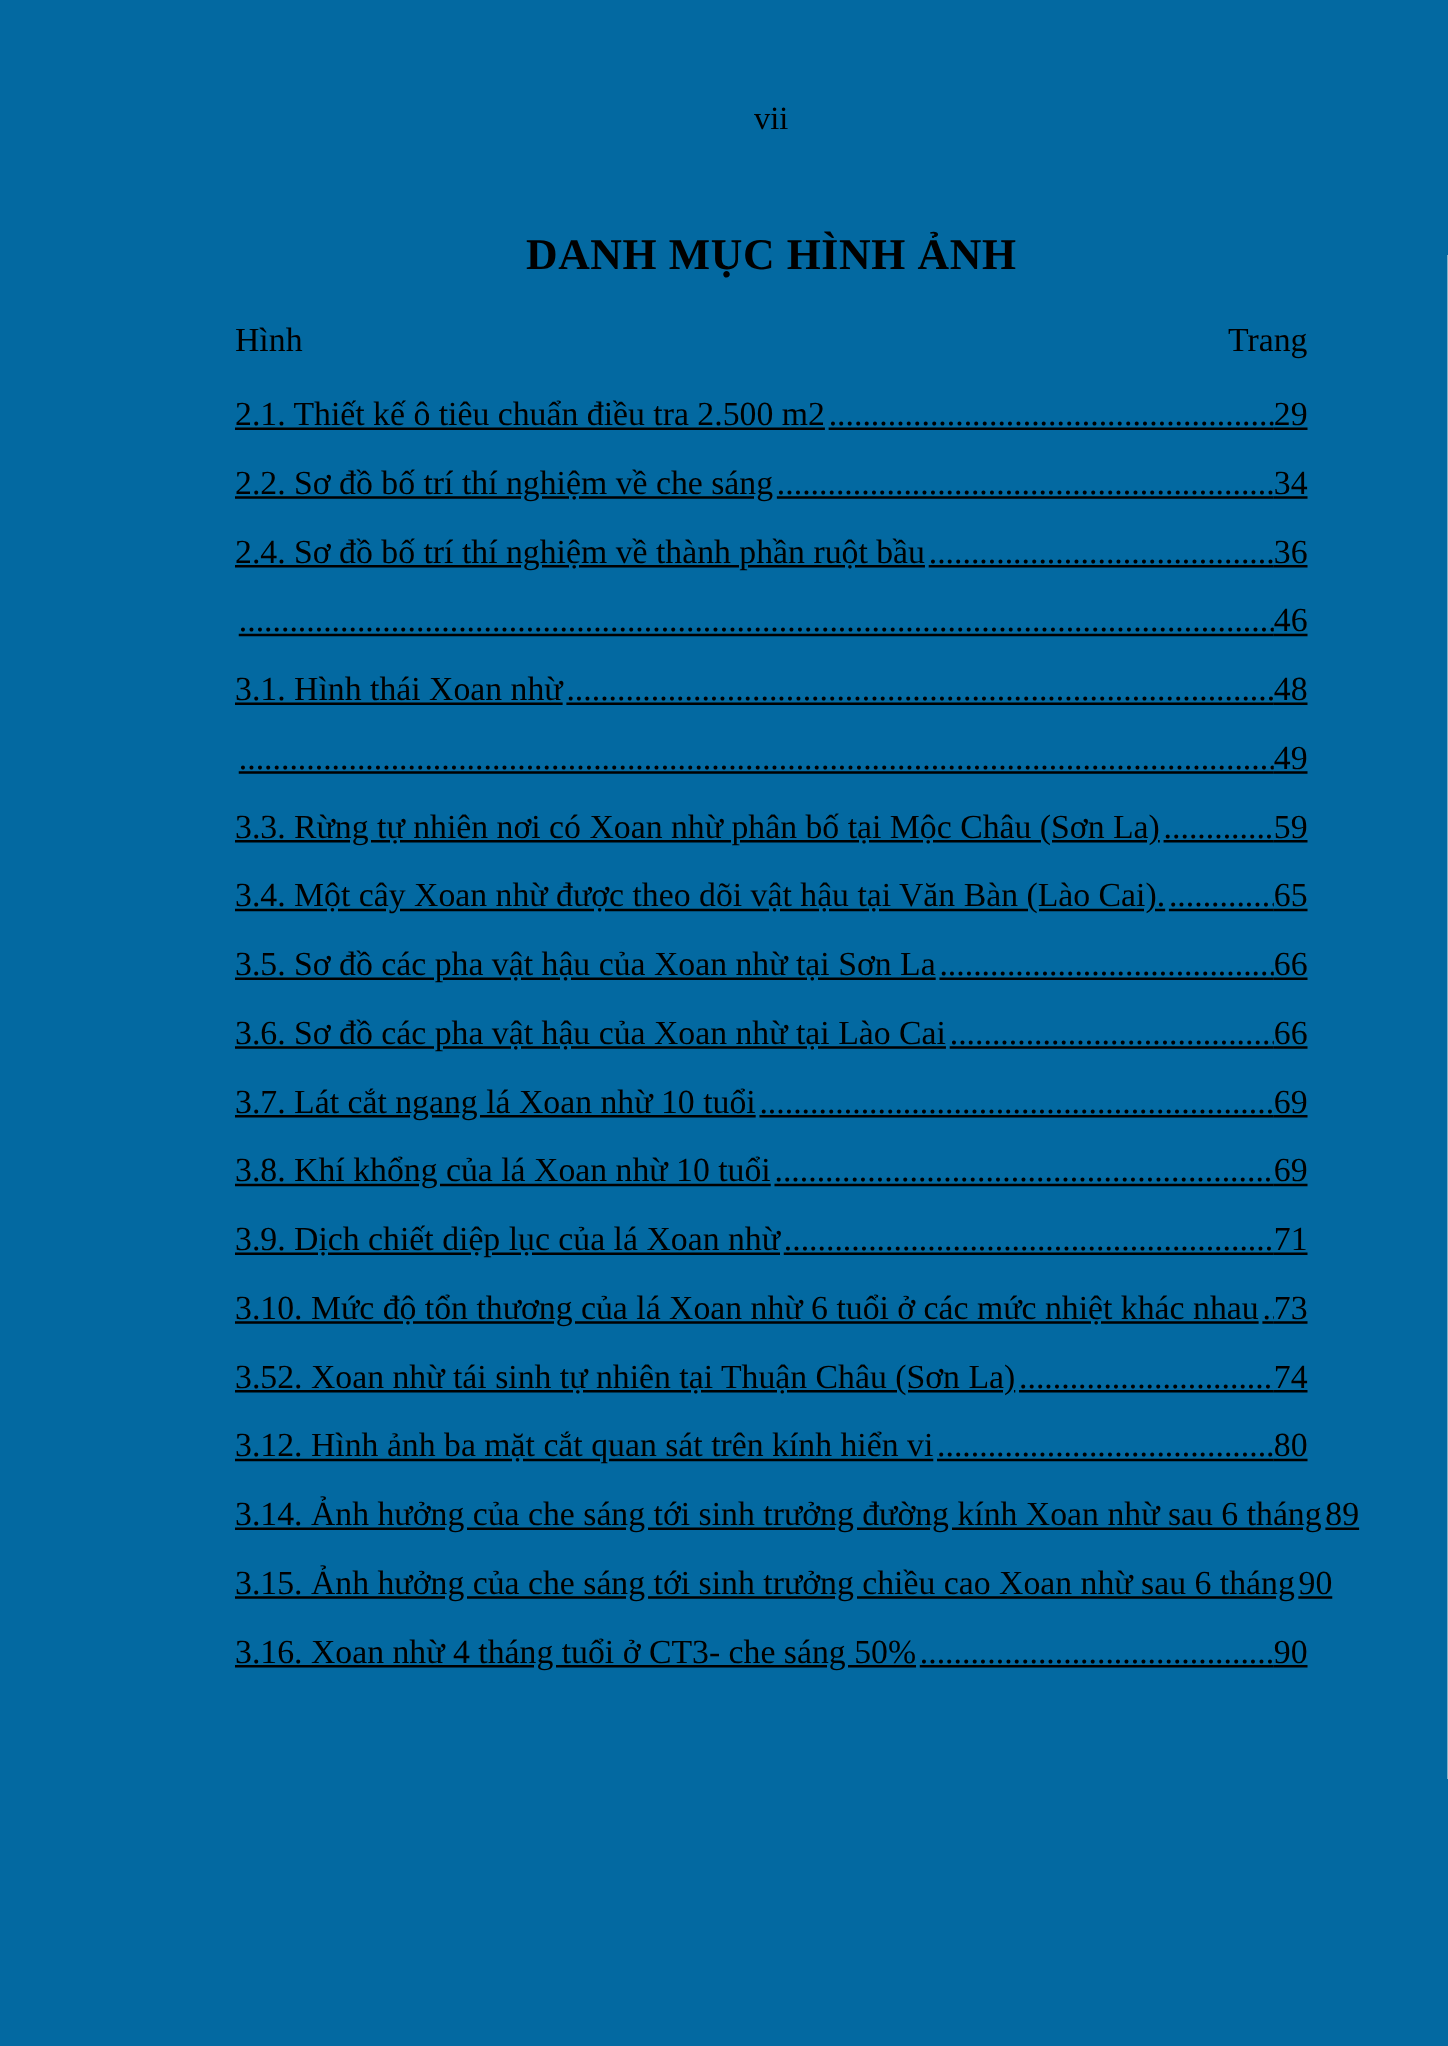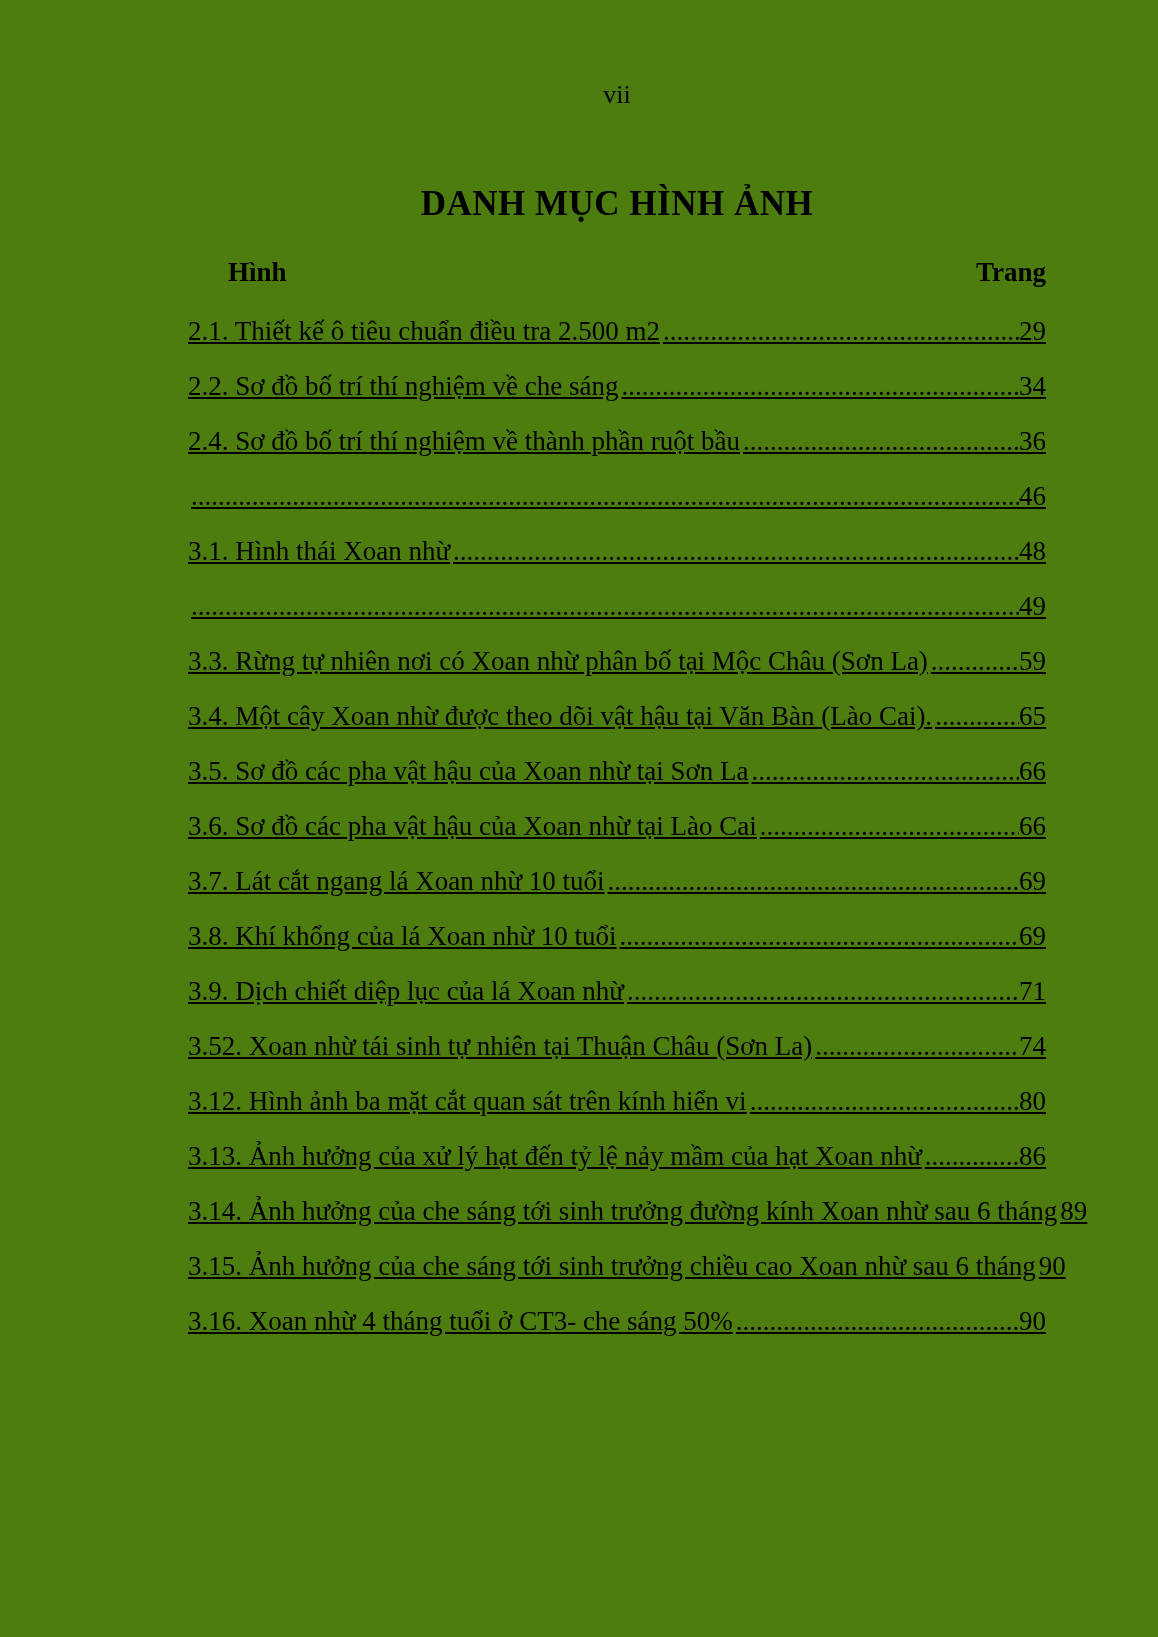--- a/index.html
+++ b/index.html
@@ -4,21 +4,21 @@
 <style>
   * { margin: 0; padding: 0; box-sizing: border-box; }
   html, body { background: #e8e8e8; }
   body { font-family: "Liberation Serif", "DejaVu Serif", serif; }
 
   .page {
     position: relative;
     width: 1158px;
     height: 1637px;
     margin: 0 auto;
-    background: #4d7c0f;
+    background: #0369a1;
     color: #000;
     overflow: hidden;
   }
 
   
   .folio {
     position: absolute;
     top: 82px;
     left: 188px;
     right: 112px;
@@ -46,24 +46,23 @@
     top: 245px;
     left: 188px;
     right: 112px;
     font-size: 27px;
   }
 
   .toc-header {
     display: flex;
     justify-content: space-between;
     align-items: baseline;
-    font-weight: bold;
+    font-weight: normal;
     line-height: 55px;
     margin-bottom: 4px;
-    margin-left: 40px;
   }
 
   .toc-row {
     display: flex;
     align-items: baseline;
     line-height: 55px;
     white-space: nowrap;
     text-decoration: underline;
   }
 
@@ -173,38 +172,38 @@
     <span class="dots"></span>
     <span class="pageno">69</span>
   </div>
 
   <div class="toc-row">
     <span class="label">3.9. Dịch chiết diệp lục của lá Xoan nhừ</span>
     <span class="dots"></span>
     <span class="pageno">71</span>
   </div>
 
+  <div class="toc-row">
+    <span class="label">3.10. Mức độ tổn thương của lá Xoan nhừ 6 tuổi ở các mức nhiệt khác nhau</span>
+    <span class="dots"></span>
+    <span class="pageno">73</span>
+  </div>
 
   <div class="toc-row">
     <span class="label">3.52. Xoan nhừ tái sinh tự nhiên tại Thuận Châu (Sơn La)</span>
     <span class="dots"></span>
     <span class="pageno">74</span>
   </div>
 
   <div class="toc-row">
     <span class="label">3.12. Hình ảnh ba mặt cắt quan sát trên kính hiển vi</span>
     <span class="dots"></span>
     <span class="pageno">80</span>
   </div>
 
-  <div class="toc-row">
-    <span class="label">3.13. Ảnh hưởng của xử lý hạt đến tỷ lệ nảy mầm của hạt Xoan nhừ</span>
-    <span class="dots"></span>
-    <span class="pageno">86</span>
-  </div>
 
   <div class="toc-row">
     <span class="label">3.14. Ảnh hưởng của che sáng tới sinh trưởng đường kính Xoan nhừ sau 6 tháng</span>
     <span class="dots"></span>
     <span class="pageno">89</span>
   </div>
 
   <div class="toc-row">
     <span class="label">3.15. Ảnh hưởng của che sáng tới sinh trưởng chiều cao Xoan nhừ sau 6 tháng</span>
     <span class="dots"></span>

